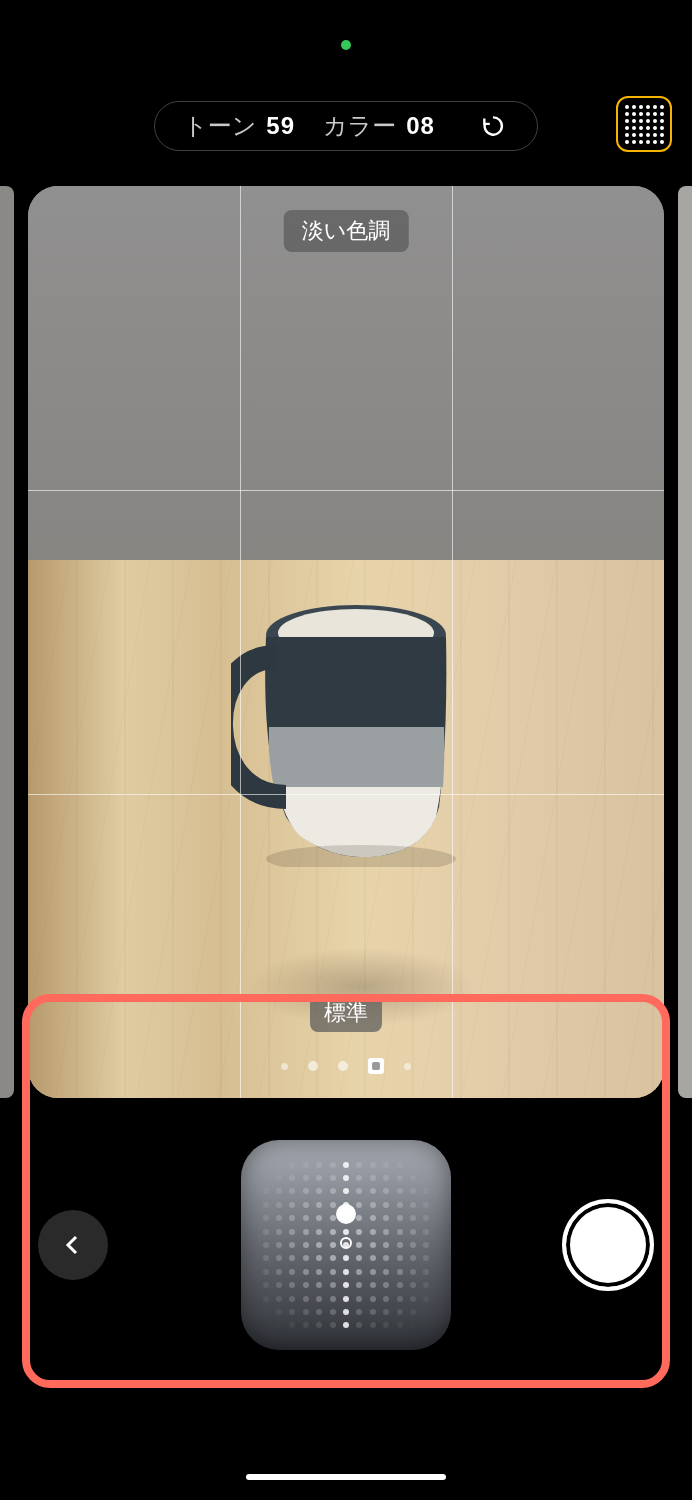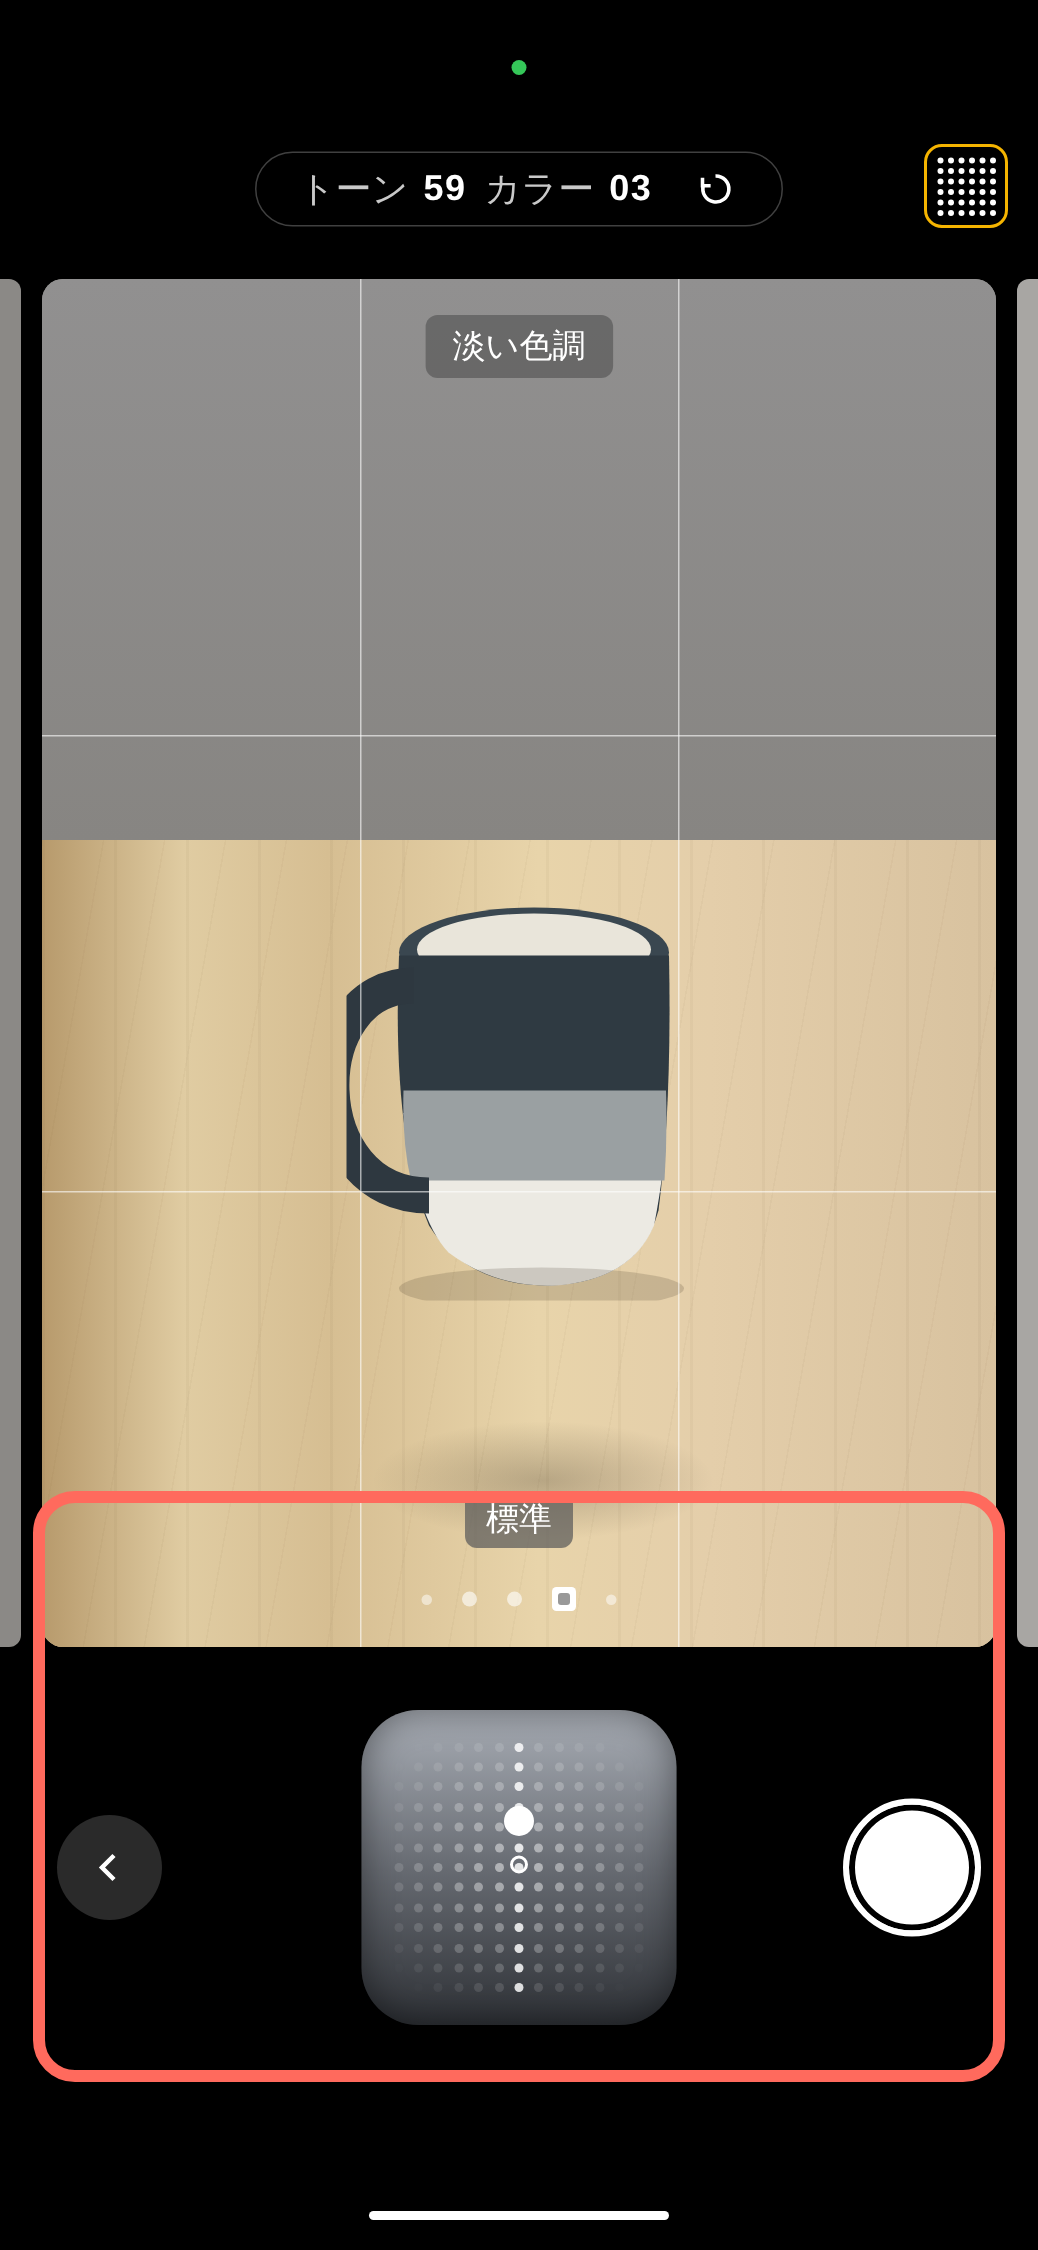--- a/index.html
+++ b/index.html
@@ -30,21 +30,21 @@
     position: absolute;
     top: 96px; left: 0; right: 0;
     height: 60px;
     display: flex;
     align-items: center;
     justify-content: center;
   }
   .tone-color-pill {
     display: flex;
     align-items: center;
-    gap: 12px;
+    gap: 28px;
     padding: 8px 28px;
     border: 1px solid rgba(255,255,255,0.25);
     border-radius: 999px;
     color: #fff;
     font-size: 24px;
     font-weight: 500;
   }
   .tone-color-pill .seg { display:flex; align-items:center; gap:10px;}
   .tone-color-pill .label { color: #c9c9c9; }
   .tone-color-pill .val { color: #fff; font-weight: 600; letter-spacing:1px;}
@@ -68,21 +68,21 @@
     grid-template-rows: repeat(6, 4px);
     gap: 3px;
   }
   .grid-icon-inner span { width:4px; height:4px; border-radius:50%; background:#fff;}
 
   .viewfinder {
     position: absolute;
     left: 28px; right: 28px;
     top: 186px;
     height: 912px;
-    border-radius: 14px;
+    border-radius: 30px;
     overflow: hidden;
     background: linear-gradient(180deg, #8e8c89 0%, #8c8a87 41%, #a48e6e 41%, #d8c29b 100%);
   }
   .peek-left, .peek-right {
     position:absolute; top:186px; height:912px; width:14px;
     background: #8b8986;
   }
   .peek-left { left:0; border-top-right-radius:8px; border-bottom-right-radius:8px;}
   .peek-right{ right:0; border-top-left-radius:8px; border-bottom-left-radius:8px; background:#a8a6a3;}
 
@@ -204,21 +204,21 @@
   <div class="camera-dot"></div>
 
   <div class="top-controls">
     <div class="tone-color-pill">
       <div class="seg">
         <span class="label">トーン</span>
         <span class="val">59</span>
       </div>
       <div class="seg">
         <span class="label">カラー</span>
-        <span class="val">03</span>
+        <span class="val">08</span>
       </div>
       <div class="undo-btn">
         <svg viewBox="0 0 24 24">
             <path d="M4 5v5h5M4.6 9.6A8 8 0 1 0 12 4"></path>
           </svg>
       </div>
     </div>
   </div>
 
   <div class="grid-icon-btn">

